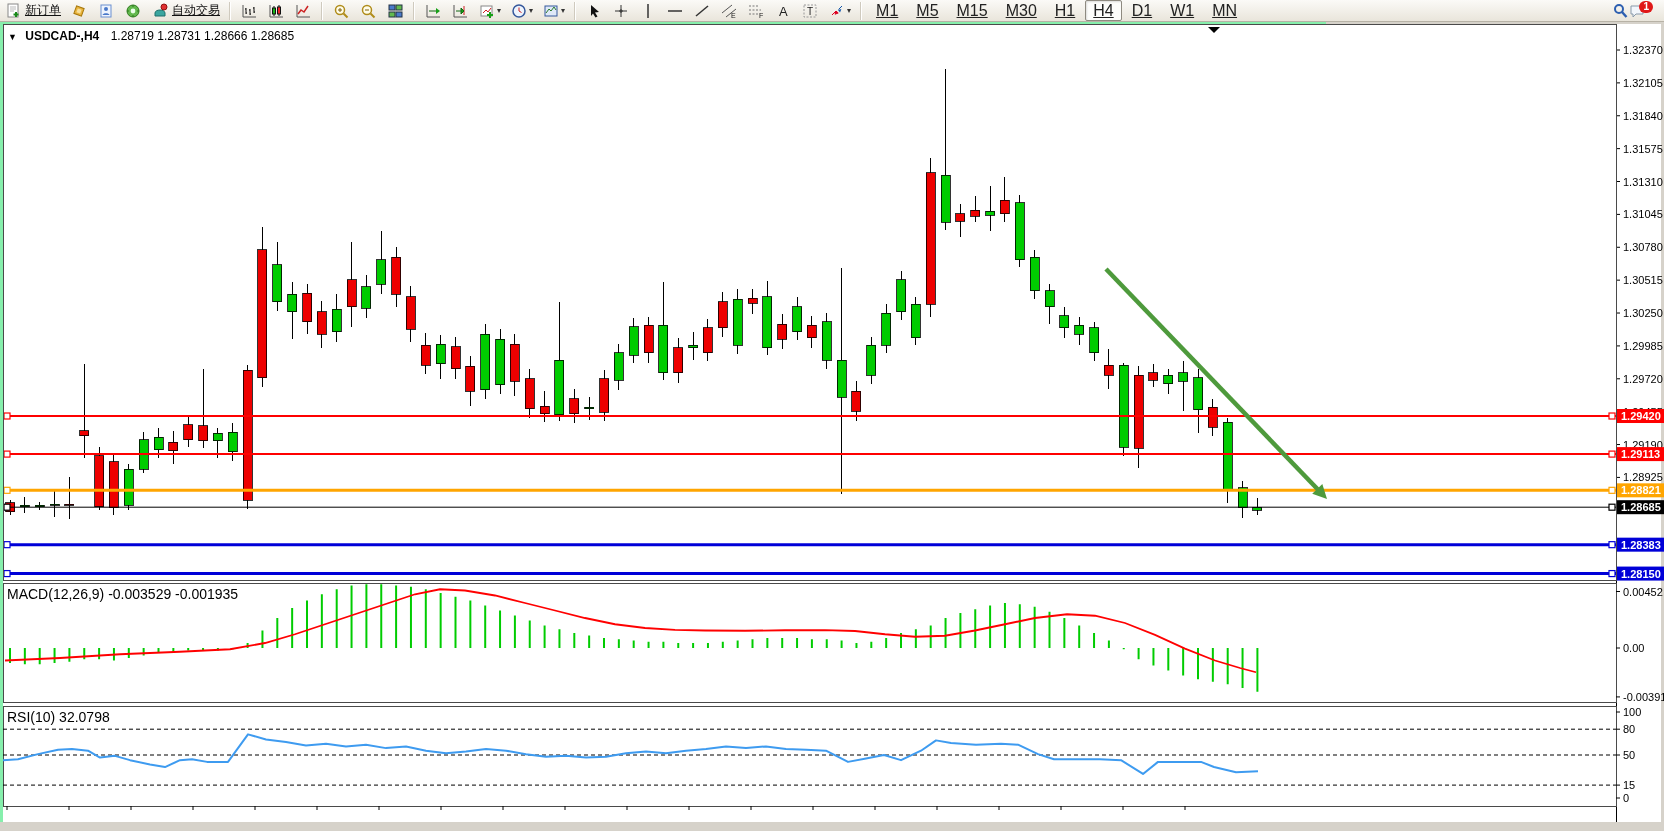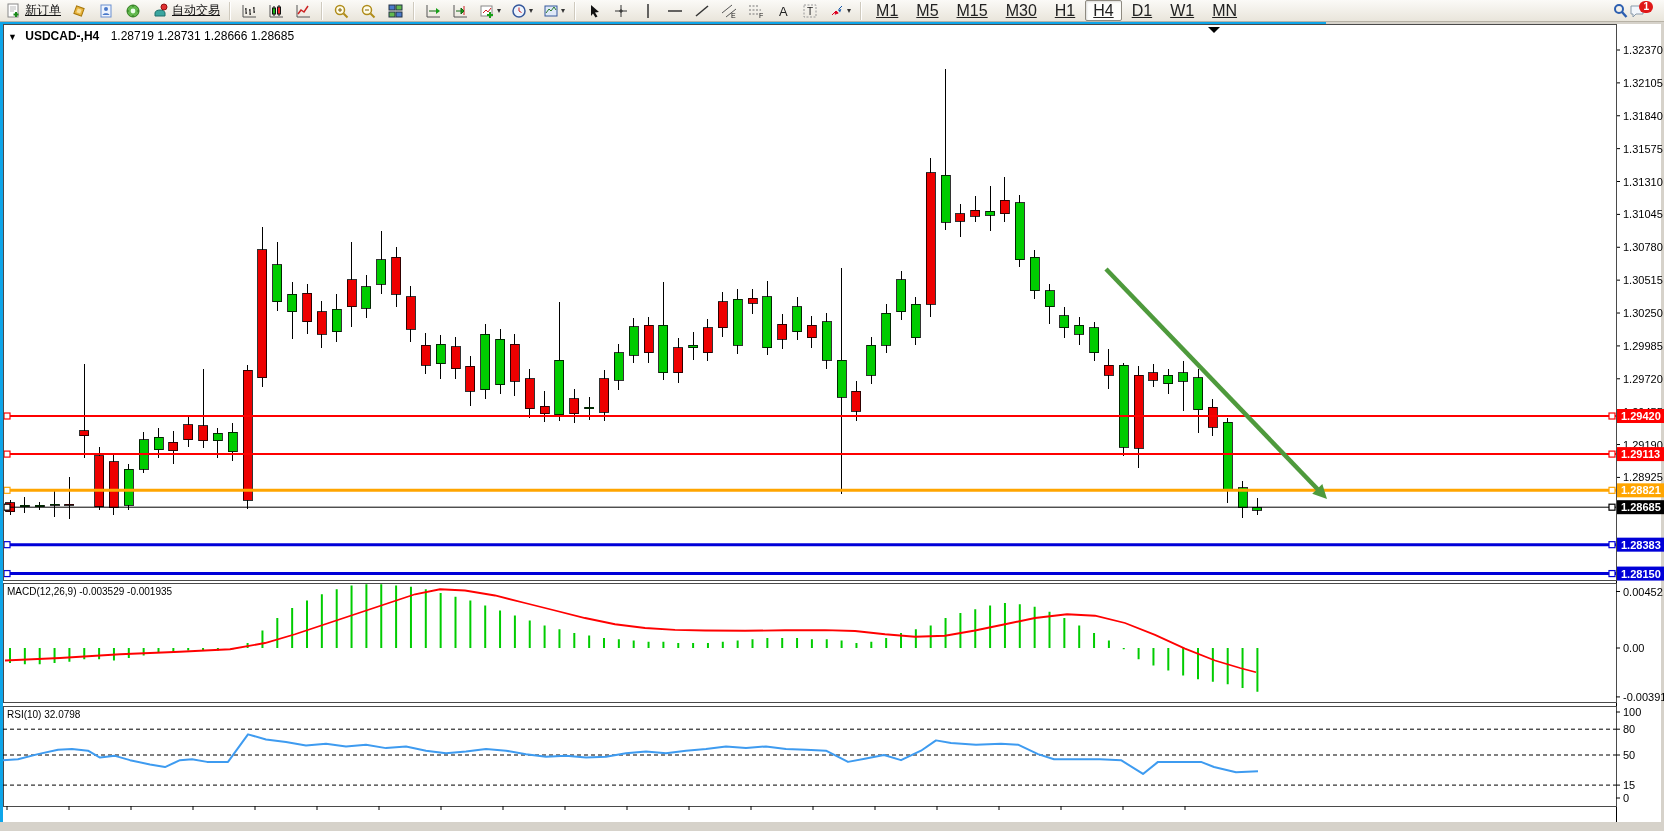--- a/index.html
+++ b/index.html
@@ -23,25 +23,25 @@
   .tf .lbl{margin:0;font-size:16px;color:#222;padding:0 4px;}
   .tsep{width:7px;height:18px;margin:0 2px;
     background:linear-gradient(90deg,transparent 2px,#cfcabe 2px,#cfcabe 3px,#fff 3px,#fff 4px,transparent 4px);}
   .ticon{width:17px;height:16px;display:inline-block;}
   .ticon svg{display:block}
   .caret{font-size:8px;color:#333;margin-left:1px;}
   #tb-right{margin-left:auto;display:flex;align-items:center;padding-right:4px;}
   #chat-badge{position:relative;top:-4px;left:-7px;background:#e01818;color:#fff;
     border-radius:8px;font-size:10px;font-weight:bold;padding:0 4px;line-height:12px;height:12px;}
   
-  #client{position:absolute;left:0;top:22px;width:1326px;height:800px;background:#0ea5e9;}
+  #client{position:absolute;left:0;top:22px;width:1326px;height:800px;background:#86efac;}
   #overlay-title{position:absolute;left:8px;top:7px;font-size:12px;color:#000;z-index:4;}
   #overlay-title .sym{font-weight:bold;}
   #overlay-title .car{font-size:9px;margin-right:5px;}
-  #macd-label,#rsi-label{position:absolute;left:7px;font-size:10px;color:#000;z-index:4;}
+  #macd-label,#rsi-label{position:absolute;left:7px;font-size:14px;color:#000;z-index:4;}
   #macd-label{top:564px;}
   #rsi-label{top:687px;}
   #chart-svg{position:absolute;left:0;top:0;z-index:2;}
   text{font-family:"Liberation Sans","DejaVu Sans",sans-serif;}
 </style>
 </head>
 <body>
 
 <div id="toolbar">
     <span class="tbtn">

